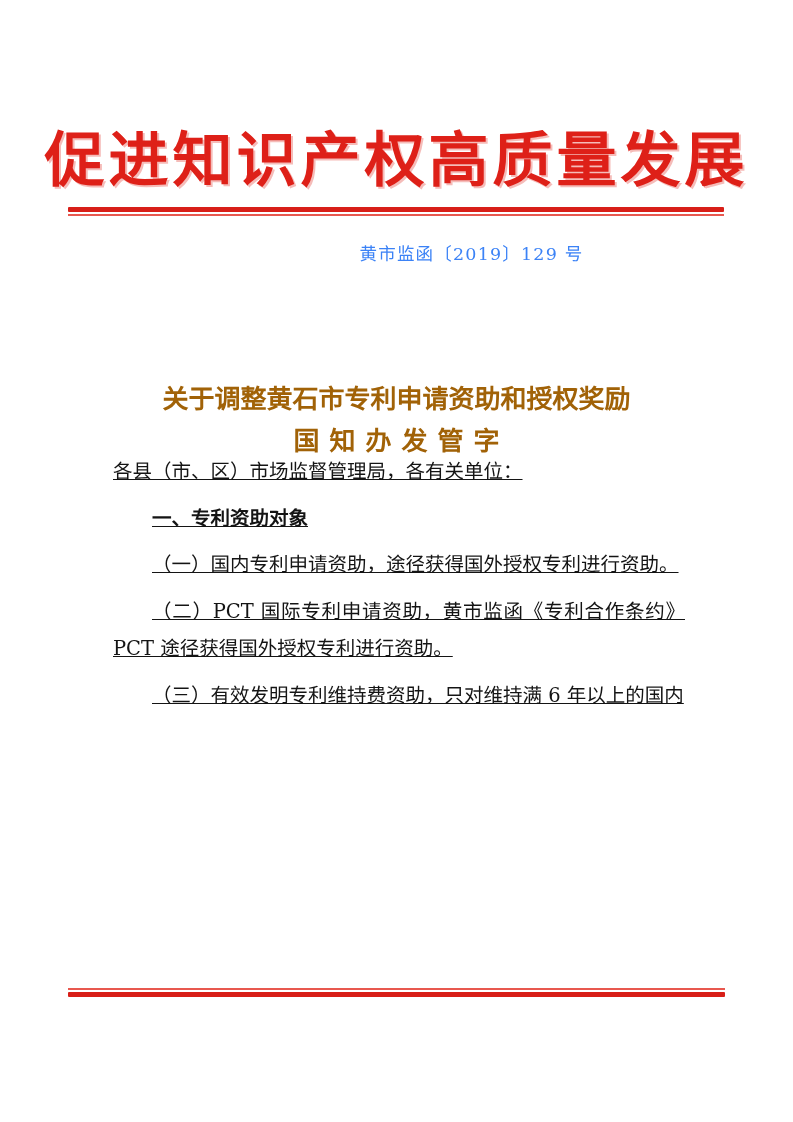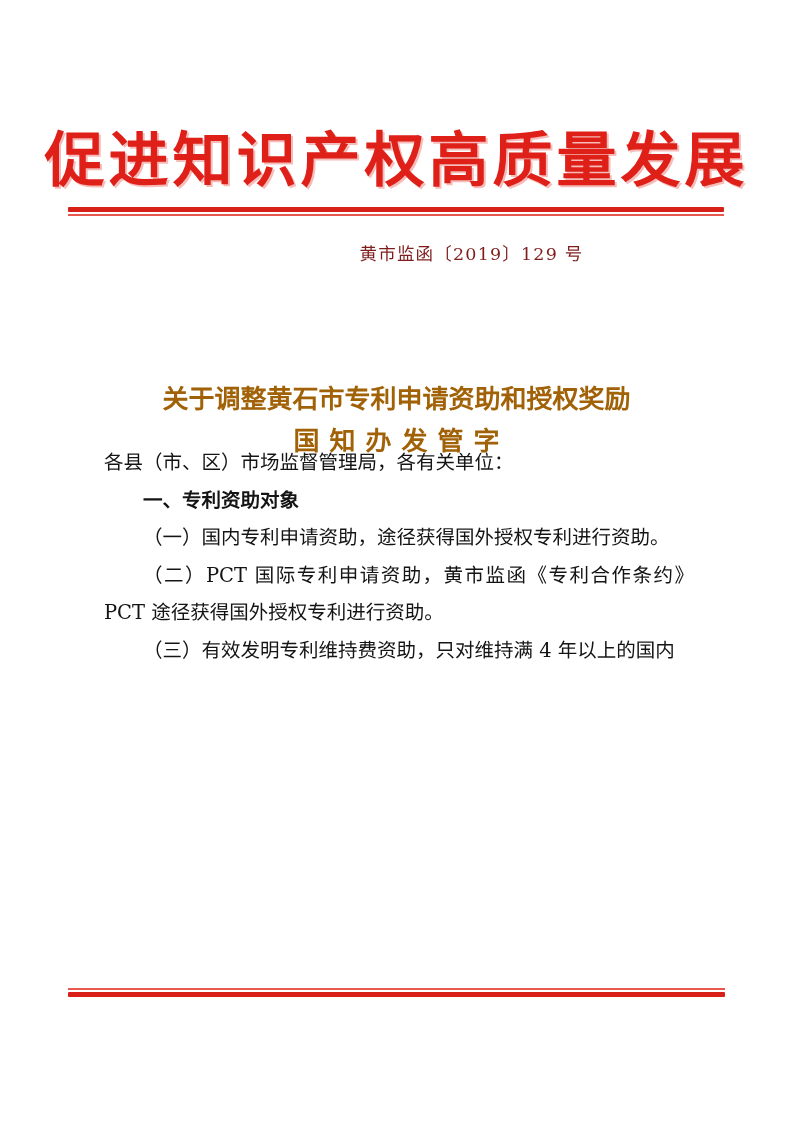--- a/index.html
+++ b/index.html
@@ -65,21 +65,21 @@
 
   
   .doc-number {
     position: absolute;
     left: 0;
     right: 0;
     top: 240px;
     text-align: center;
     font-size: 17.5px;
     letter-spacing: 1.2px;
-    color: #7f1d1d;
+    color: #3b82f6;
   }
   .doc-number .serial-inner {
     display: inline-block;
     margin-left: 150px;
   }
 
   
   .doc-title {
     position: absolute;
     left: 70px;
@@ -103,21 +103,22 @@
     left: 104px;
     width: 590px;
     top: 444px;
     font-size: 19.5px;
     line-height: 37.6px;
     text-align: justify;
     text-justify: inter-ideograph;
     color: #141414;
   }
   .body-copy p {
-    margin: 0;
+    margin: 9px;
+    text-decoration: underline;
   }
   .body-copy p.indent {
     text-indent: 2em;
   }
   .body-copy p.heading {
     text-indent: 2em;
     font-weight: bold;
   }
 
   
@@ -162,21 +163,21 @@
   <div class="doc-title">
     <div class="title-line-1">关于调整黄石市专利申请资助和授权奖励</div>
     <div class="title-line-2">国知办发管字</div>
   </div>
 
   <div class="body-copy">
     <p>各县（市、区）市场监督管理局，各有关单位：</p>
     <p class="heading">一、专利资助对象</p>
     <p class="indent">（一）国内专利申请资助，途径获得国外授权专利进行资助。</p>
     <p class="indent">（二）PCT 国际专利申请资助，黄市监函《专利合作条约》PCT 途径获得国外授权专利进行资助。</p>
-    <p class="indent">（三）有效发明专利维持费资助，只对维持满 4 年以上的国内</p>
+    <p class="indent">（三）有效发明专利维持费资助，只对维持满 6 年以上的国内</p>
   </div>
 
   <div class="rule-bottom">
     <div class="bar-thin"></div>
     <div class="bar-gap"></div>
     <div class="bar-thick"></div>
   </div>
 
 </div>
 

